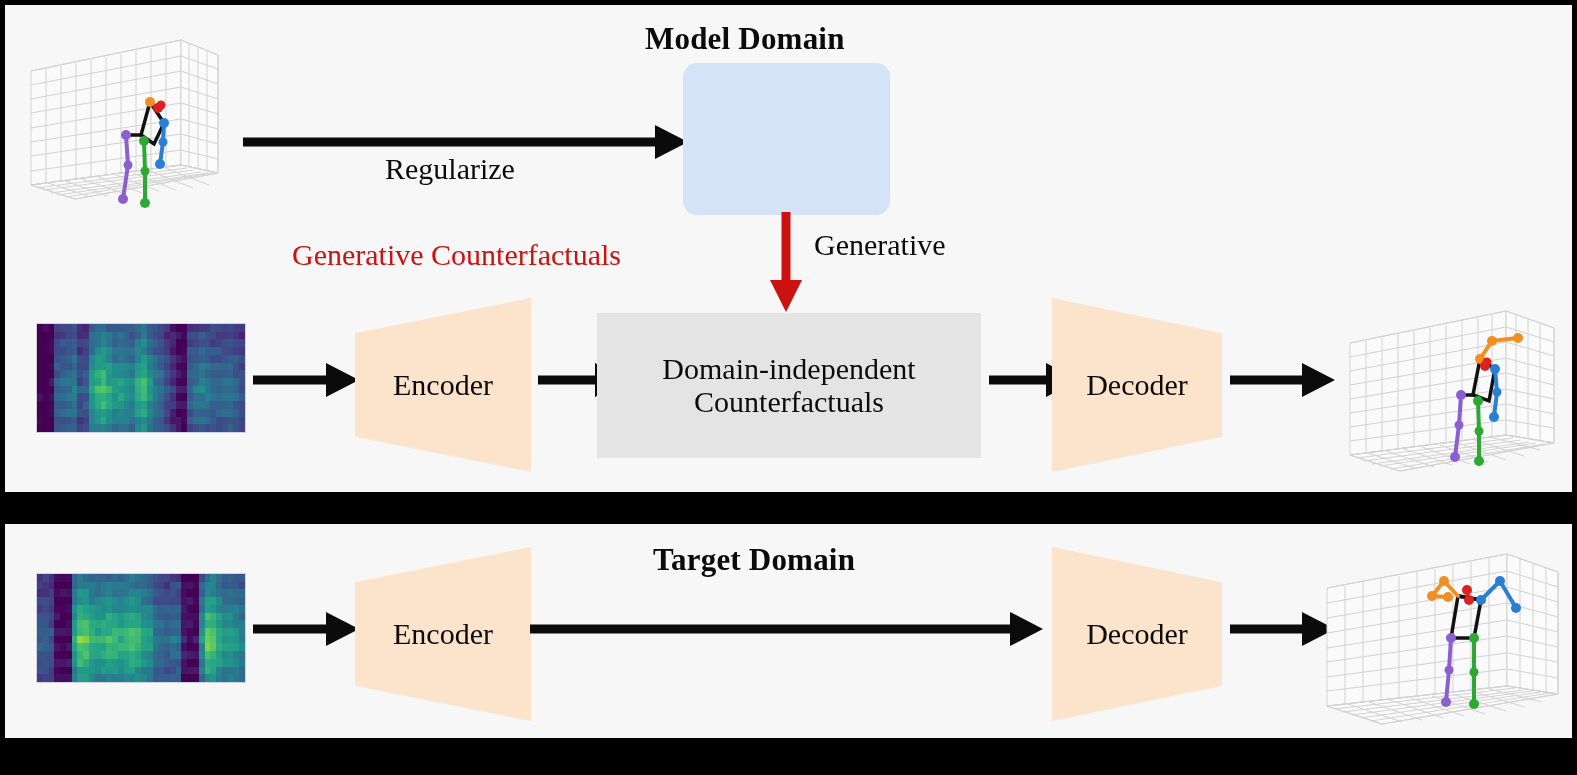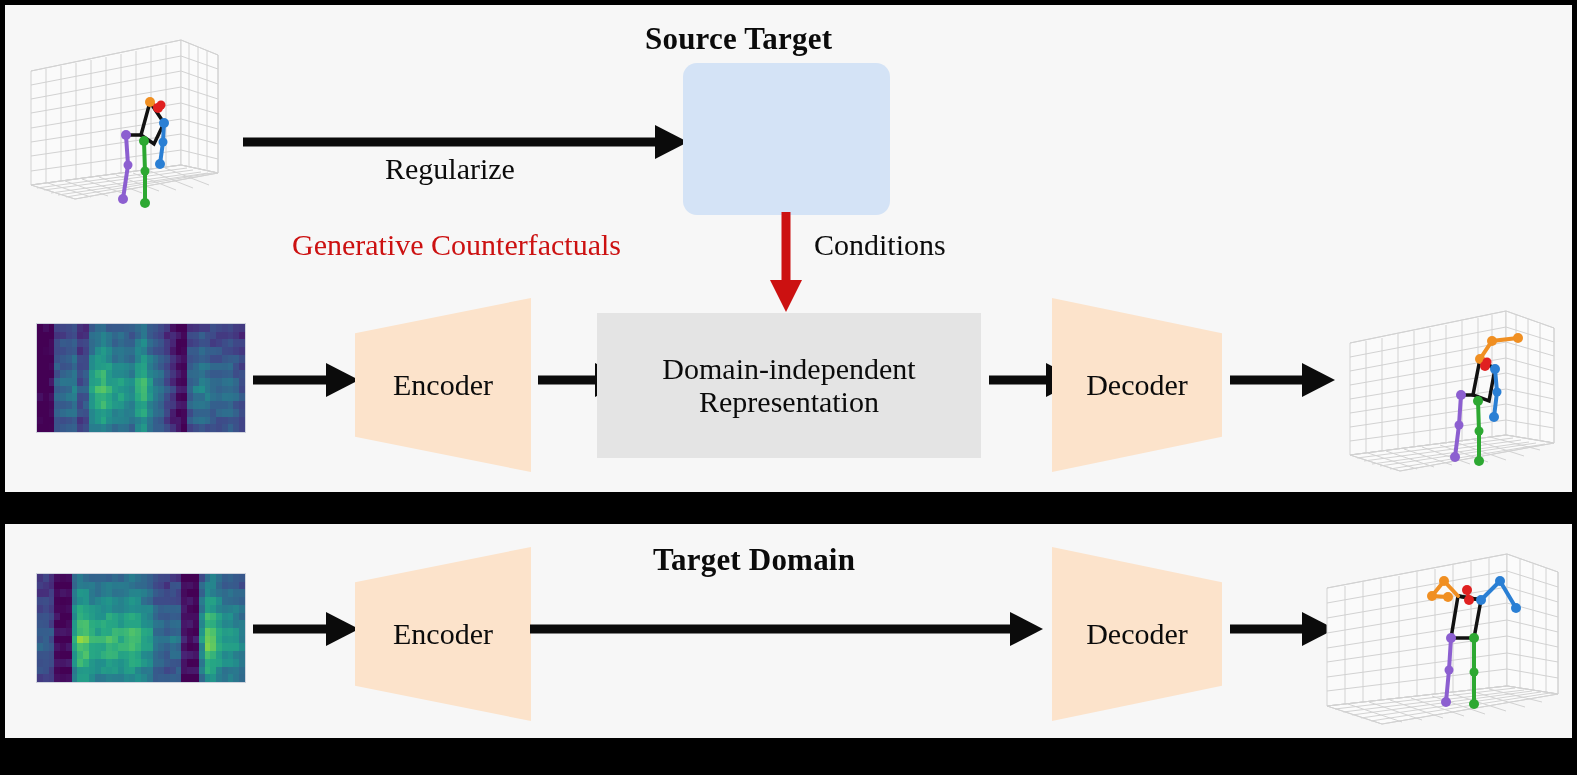--- a/index.html
+++ b/index.html
@@ -15,21 +15,21 @@
   #panel-target{top:524px;width:1567px;height:214px;}
 
   .ttl{
     position:absolute;font-weight:bold;font-size:31px;color:#0b0b0b;
     letter-spacing:.2px;white-space:nowrap;
   }
   .lbl{
     position:absolute;font-size:30px;color:#0b0b0b;white-space:nowrap;
     line-height:1.06;
   }
-  .lbl.red{color:#cc1111;}
+  .lbl.red{color:#cc1111;margin-top:10px;}
   .boxlabel{
     position:absolute;display:flex;align-items:center;justify-content:center;
     text-align:center;font-size:30px;color:#0b0b0b;line-height:1.08;
     pointer-events:none;
   }
 
   
   .genmodel{
     position:absolute;background:#d4e3f6;border-radius:14px;
   }
@@ -64,21 +64,21 @@
   .pose{position:absolute;}
   .pose svg{display:block;width:100%;height:100%;}
 </style>
 </head>
 <body>
 
 <div id="root">
 
   <div class="panel" id="panel-source">
 
-    <div class="ttl" style="left:640px;top:16px;">Source Target</div>
+    <div class="ttl" style="left:640px;top:16px;">Model Domain</div>
 
     <div class="pose" style="left:8px;top:18px;width:222px;height:200px;">
       <svg viewBox="0 0 222 200" preserveAspectRatio="none">
         <g stroke="#d2d2d2" stroke-width="1" fill="none">
 
           <path d="M18 48 L168 17 L168 142 L18 162 Z" fill="#fafafa"></path>
 
           <path d="M168 17 L205 32 L205 150 L168 142 Z" fill="#fbfbfb"></path>
 
           <path d="M18 162 L168 142 L205 150 L62 176 Z" fill="#fbfbfb"></path>
@@ -127,21 +127,21 @@
     <div class="lbl" style="left:380px;top:148px;">Regularize</div>
 
     <div class="genmodel" style="left:678px;top:58px;width:207px;height:152px;"></div>
 
     <div class="lbl red" style="left:287px;top:224px;">Generative Counterfactuals</div>
 
     <div class="varrow" style="left:764px;top:207px;width:34px;height:100px;">
       <div class="vshaft" style="height:72px;"></div>
       <div class="vhead"></div>
     </div>
-    <div class="lbl" style="left:809px;top:224px;">Conditions</div>
+    <div class="lbl" style="left:809px;top:224px;">Generative</div>
 
     <div class="spec" id="spec-source" style="left:31px;top:318px;width:208px;height:108px;">
         <div class="col" style="left: 0%; width: 3.07778%; top: 0%; height: 7.54286%; background: rgb(68, 1, 84); position: absolute;"></div>
         <div class="col" style="left: 0%; width: 3.07778%; top: 7.14286%; height: 7.54286%; background: rgb(68, 1, 84); position: absolute;"></div>
         <div class="col" style="left: 0%; width: 3.07778%; top: 14.2857%; height: 7.54286%; background: rgb(68, 1, 84); position: absolute;"></div>
         <div class="col" style="left: 0%; width: 3.07778%; top: 21.4286%; height: 7.54286%; background: rgb(68, 1, 84); position: absolute;"></div>
         <div class="col" style="left: 0%; width: 3.07778%; top: 28.5714%; height: 7.54286%; background: rgb(68, 1, 84); position: absolute;"></div>
         <div class="col" style="left: 0%; width: 3.07778%; top: 35.7143%; height: 7.54286%; background: rgb(68, 1, 84); position: absolute;"></div>
         <div class="col" style="left: 0%; width: 3.07778%; top: 42.8571%; height: 7.54286%; background: rgb(68, 1, 84); position: absolute;"></div>
         <div class="col" style="left: 0%; width: 3.07778%; top: 50%; height: 7.54286%; background: rgb(68, 1, 84); position: absolute;"></div>
@@ -652,21 +652,21 @@
     <div class="boxlabel" style="left:350px;top:293px;width:176px;height:174px;">Encoder</div>
 
     <div class="arrow" style="left:533px;top:358px;width:90px;height:34px;">
       <div class="shaft" style="width:60px;"></div>
       <div class="head"></div>
     </div>
 
     <div class="repbox" style="left:592px;top:308px;width:384px;height:145px;"></div>
     <div class="boxlabel" style="left:592px;top:308px;width:384px;height:145px;flex-direction:column;">
       <span>Domain-independent</span>
-      <span>Representation</span>
+      <span>Counterfactuals</span>
     </div>
 
     <div class="arrow" style="left:984px;top:358px;width:90px;height:34px;">
       <div class="shaft" style="width:60px;"></div>
       <div class="head"></div>
     </div>
 
     <div class="trap dec" style="left:1047px;top:293px;width:170px;height:174px;"></div>
     <div class="boxlabel" style="left:1047px;top:293px;width:170px;height:174px;">Decoder</div>
 

